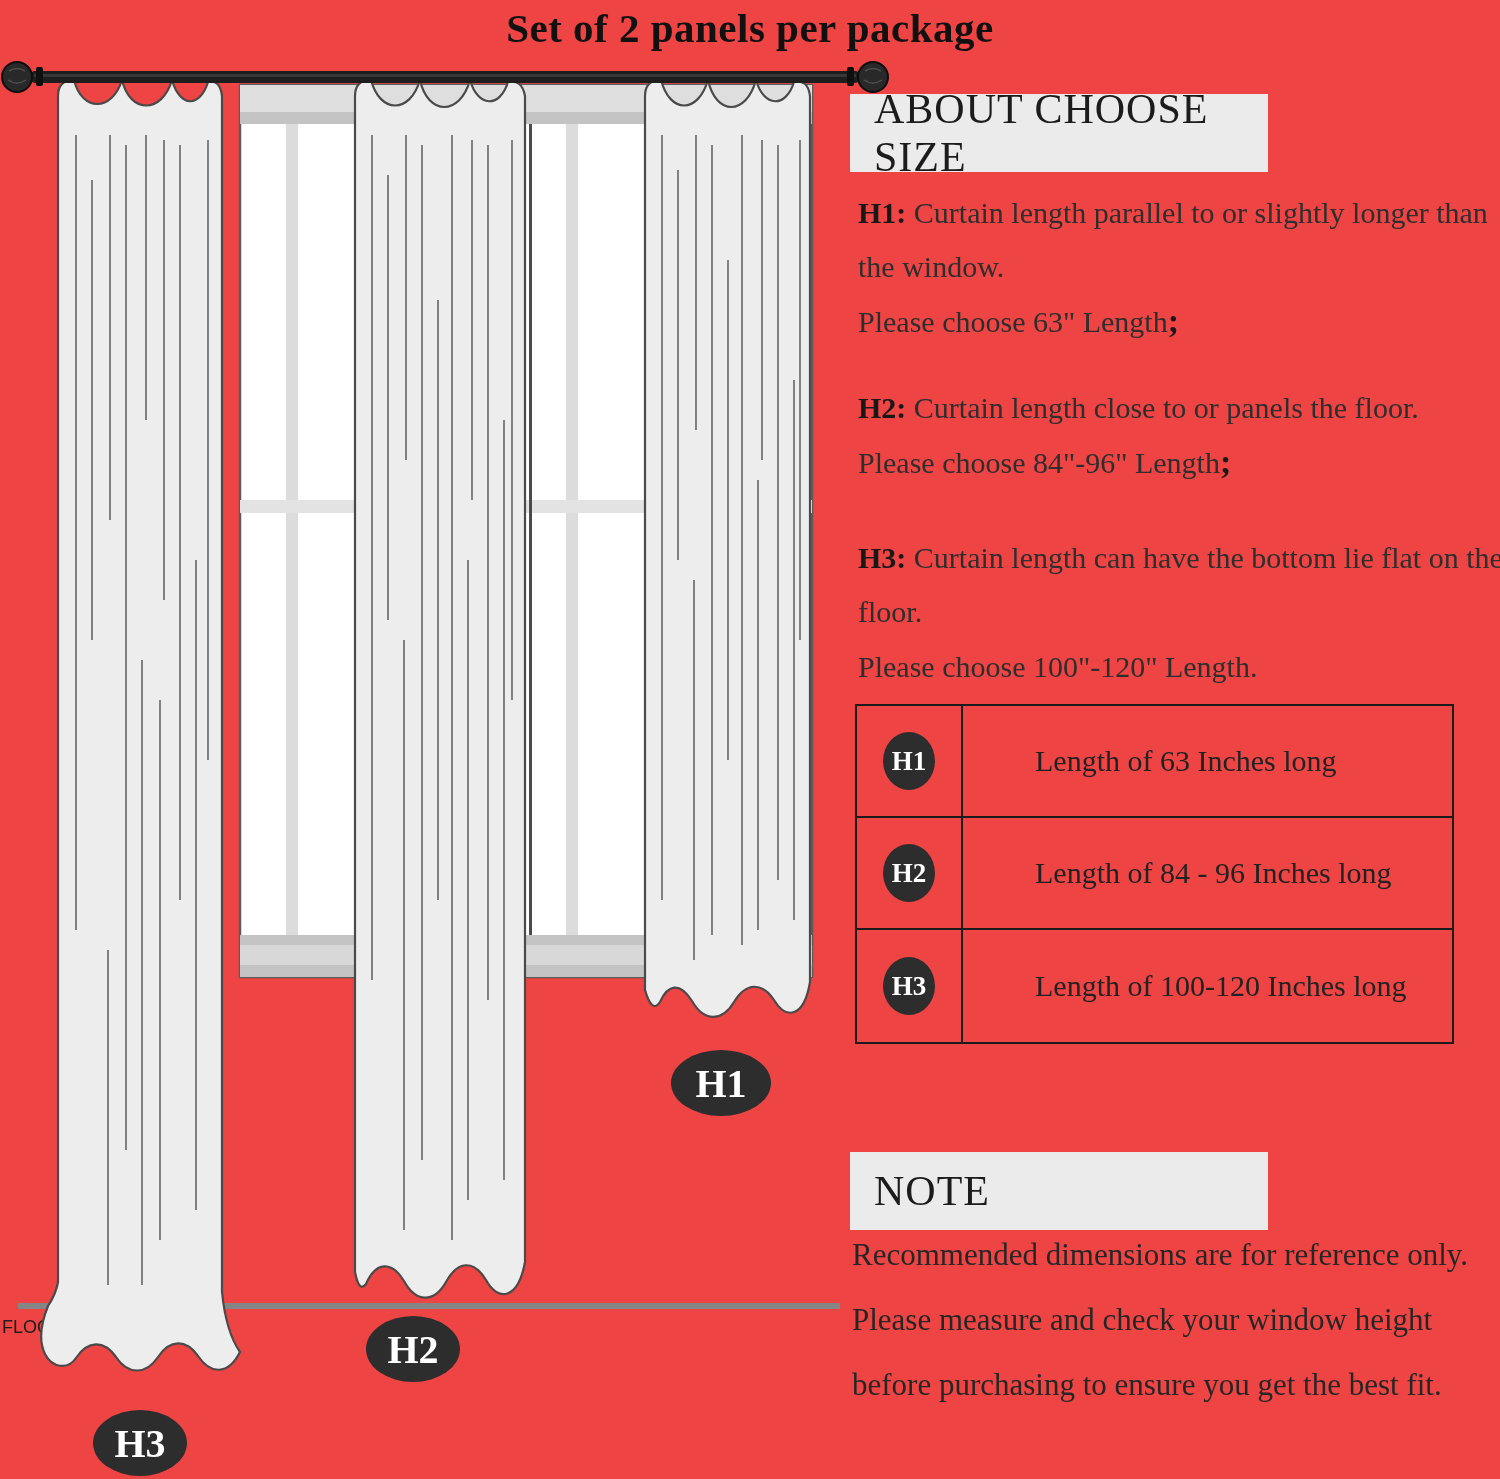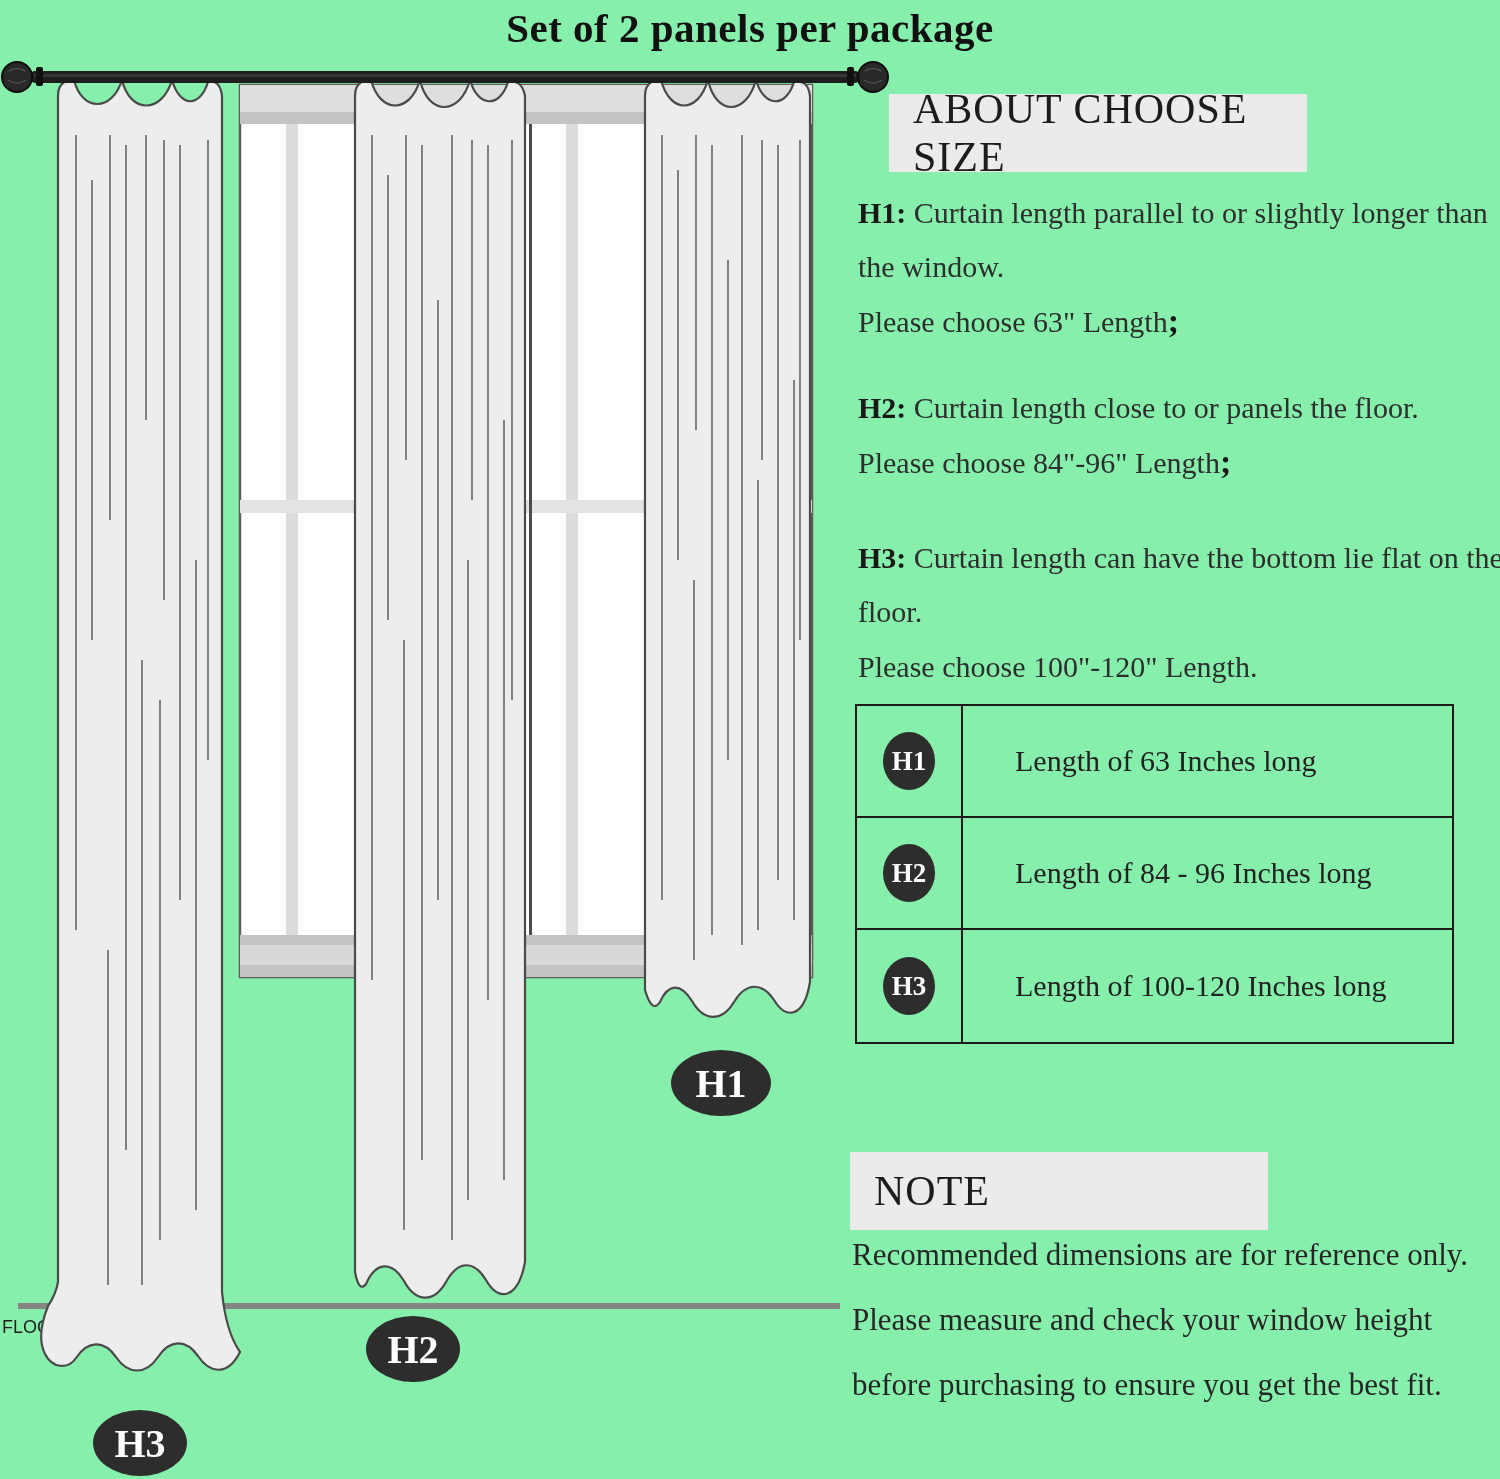--- a/index.html
+++ b/index.html
@@ -1,30 +1,30 @@
 <!DOCTYPE html>
 <html><head>
 <meta charset="utf-8">
 <style>
   html,body{margin:0;padding:0;background:#fff;}
   .page{
-    position:relative;width:1500px;height:1479px;background:#86efac;
+    position:relative;width:1500px;height:1479px;background:#ef4444;
     font-family:"Liberation Serif","DejaVu Serif",serif;color:#2b2b2b;overflow:hidden;
   }
   .title{
     position:absolute;top:4px;left:0;width:100%;text-align:center;
     font-size:41px;font-weight:700;color:#111;letter-spacing:.5px;
   }
   .illustration{position:absolute;top:0;left:0;}
   .gray-head{
     position:absolute;left:850px;width:418px;height:78px;background:#ebebeb;
     display:flex;align-items:center;padding-left:24px;box-sizing:border-box;
     font-size:42px;color:#1c1c1c;letter-spacing:1px;
   }
-  .about-head{top:94px;margin-left:39px;}
+  .about-head{top:94px;}
   .note-head{top:1104px;margin-top:48px;}
   .para{
     position:absolute;left:858px;width:648px;margin:0;
     font-size:30px;line-height:54px;color:#2e2e2e;
   }
   .para b{color:#181818;font-family:Liberation Serif, serif;}
   .para .punct{font-weight:700;font-size:34px;}
   .p1{top:186px;}
   .p2{top:381px;}
   .p3{top:531px;}
@@ -33,21 +33,21 @@
     border:2px solid #1b1b1b;display:grid;grid-template-columns:106px 1fr;
   }
   .tcell{box-sizing:border-box;height:112px;display:flex;align-items:center;}
   .badge-cell{justify-content:center;border-right:2px solid #1b1b1b;}
   .row-line{border-bottom:2px solid #1b1b1b;}
   .tbadge{
     width:52px;height:58px;border-radius:50%;background:#2d2d2d;color:#fff;
     display:flex;align-items:center;justify-content:center;
     font-size:27px;font-weight:700;
   }
-  .text-cell{padding-left:52px;font-size:30px;color:#222;}
+  .text-cell{padding-left:72px;font-size:30px;color:#222;}
   .note-text{
     position:absolute;left:852px;top:1222px;width:650px;margin:0;
     font-size:31px;line-height:65px;color:#262626;
   }
 </style>
 </head>
 <body>
 
 <div class="page">
 

